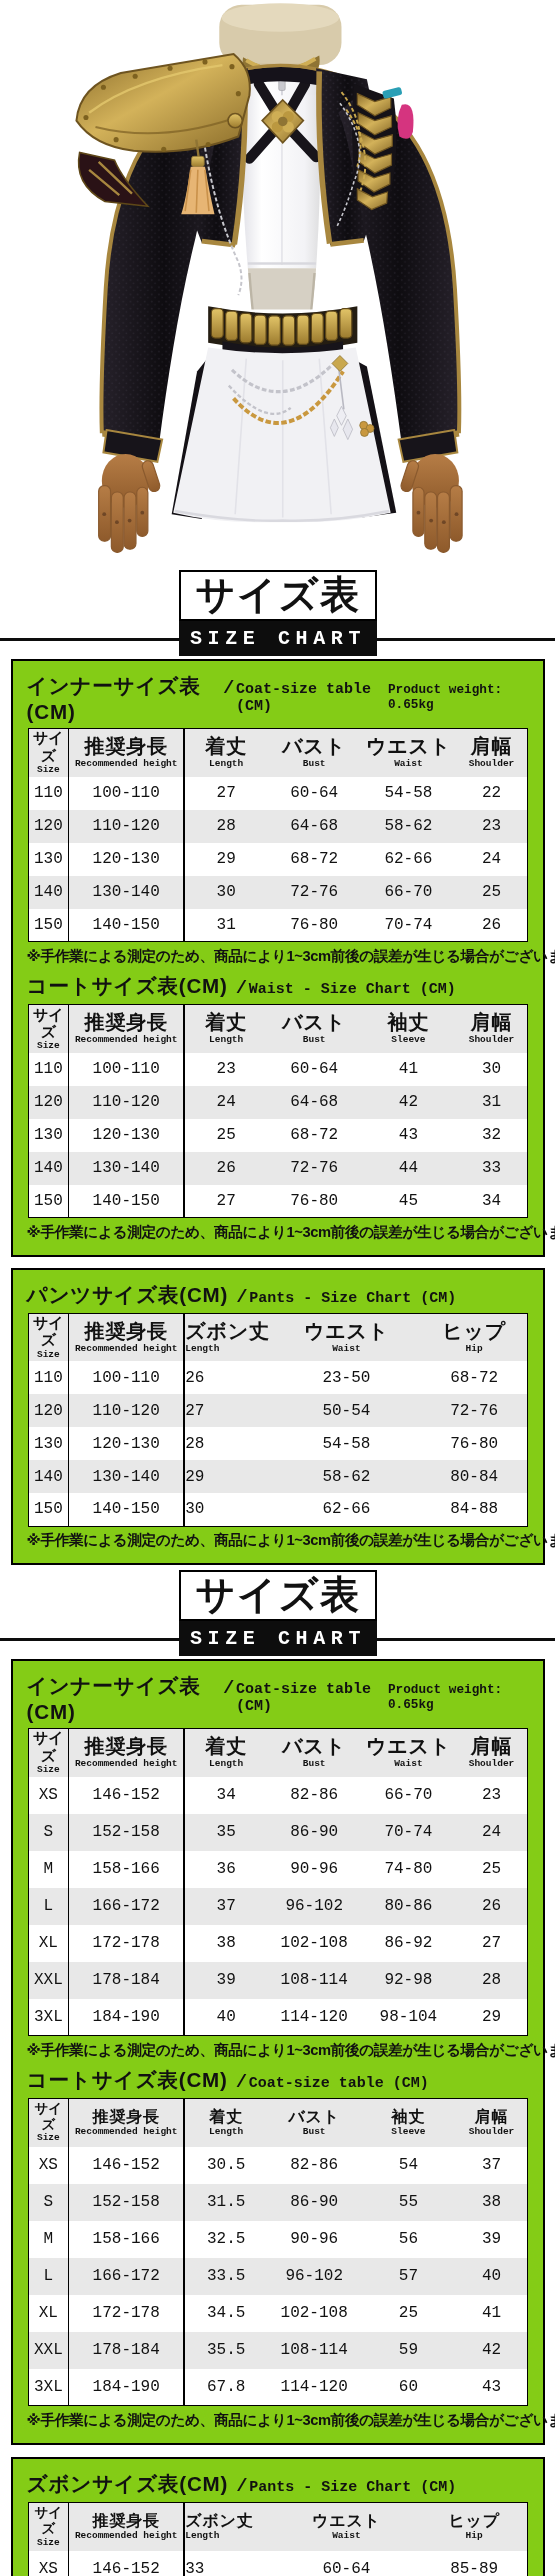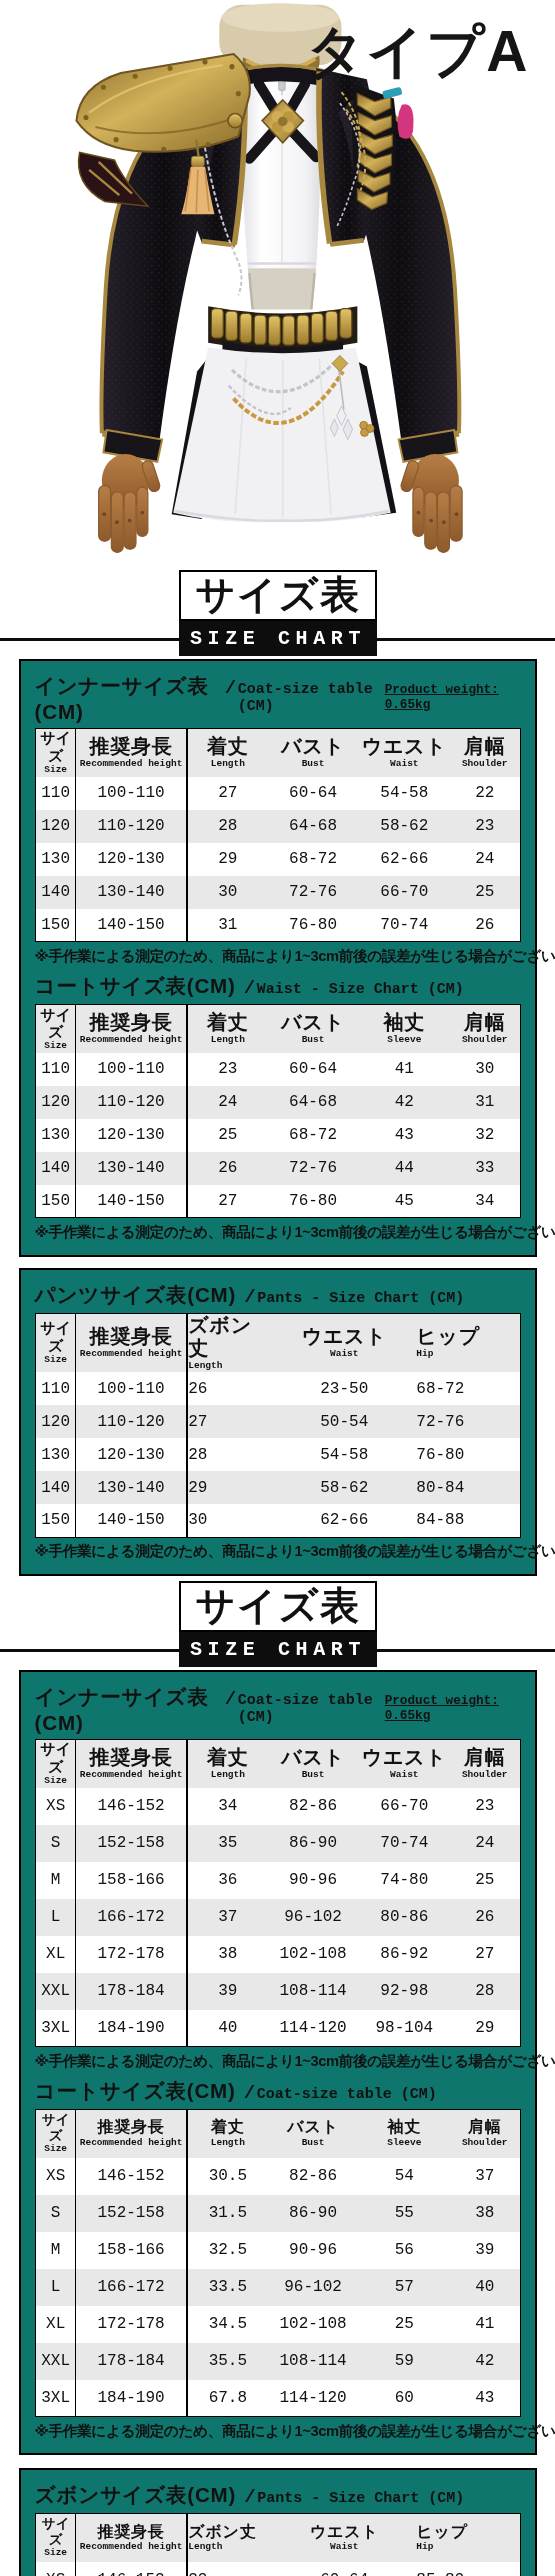--- a/index.html
+++ b/index.html
@@ -15,47 +15,47 @@
   .banner-wrap{position:relative;height:94px;}
   .banner-rule{position:absolute;top:73px;left:0;right:0;height:3.2px;background:#0d0d0d;}
   .banner{position:absolute;left:50%;transform:translateX(-50%);top:4.8px;width:198px;z-index:2;}
   .banner-jp{box-sizing:border-box;border:2.4px solid #000;background:#fff;text-align:center;
              font-size:39px;font-weight:700;height:51px;line-height:46px;letter-spacing:1.6px;}
   .banner-en{background:#0d0d0d;color:#fff;text-align:center;height:35px;line-height:35px;
              font-family:"Liberation Mono","DejaVu Sans Mono",monospace;font-weight:700;
              font-size:20px;letter-spacing:5.6px;}
 
   
-  .box{margin:0 19px;border:2.4px solid #000;padding:6.3px 12px 6.3px;background:#0f766e;}
+  .box{margin:0 11px;border:2.4px solid #000;padding:6.3px 12px 6.3px;background:#84cc16;}
   .mt14{margin-top:11px;} .mt16{margin-top:12.7px;}
 
   
   .tbl-head{display:flex;align-items:baseline;margin:4.8px 1.6px 4px;}
   .tt-jp{font-size:20.6px;font-weight:700;letter-spacing:0.8px;}
   .tt-slash{font-size:19px;font-weight:700;margin-left:8px;font-family:"Liberation Mono","DejaVu Sans Mono",monospace;}
   .tt-en{font-size:15px;font-weight:700;font-family:"Liberation Mono","DejaVu Sans Mono",monospace;margin-left:1.6px;}
-  .tt-weight{margin-left:auto;font-size:12.7px;font-weight:700;font-family:"Liberation Mono","DejaVu Sans Mono",monospace;text-decoration:underline;}
+  .tt-weight{margin-left:auto;font-size:12.7px;font-weight:700;font-family:"Liberation Mono","DejaVu Sans Mono",monospace;}
 
   
   .data-table{width:99%;margin:0 auto;border-collapse:collapse;table-layout:fixed;
               border:1.6px solid #000;background:#fff;}
   .data-table thead tr{background:#e8e8e8;height:48px;padding-left:17px;}
   .data-table tbody tr{height:33px;}
   .v-adult tbody tr{height:37px;}
   .data-table tbody tr:nth-child(even){background:#e8e8e8;}
   .data-table th,.data-table td{padding:0;border:none;vertical-align:middle;}
   .data-table .sep1{border-right:1.6px solid #000;}
   .data-table .sep2{border-right:2.4px solid #000;}
   .data-table td{font-family:"Liberation Mono","DejaVu Sans Mono",monospace;font-size:16px;}
   th .jp{display:block;font-size:20px;font-weight:700;line-height:1.15;letter-spacing:0.8px;}
   th.c0 .jp{font-size:15px;letter-spacing:0;}
   th .en{display:block;font-family:"Liberation Mono","DejaVu Sans Mono",monospace;
          font-size:9.5px;font-weight:700;line-height:1.3;}
   .hs-small th .jp{font-size:16px;} .hs-small th.c0 .jp{font-size:13.5px;}
-  .al-left{text-align:left;padding-left:8px;} .al-center{text-align:center;} .al-right{text-align:left;padding-right:9.5px;}
+  .al-left{text-align:left;padding-left:8px;} .al-center{text-align:center;} .al-right{text-align:center;padding-right:9.5px;}
 
   .tbl-note{font-size:14.7px;font-weight:700;margin:4.8px 0 6.3px 1.6px;letter-spacing:-0.4px;white-space:nowrap;}
 </style>
 </head>
 <body>
 
 <div class="page">
 
   <div class="photo">
     <svg width="556" height="565" viewBox="0 0 700 712">
@@ -280,21 +280,20 @@
           <rect x="509" y="580" width="14" height="40" rx="7" transform="rotate(18 516 600)"></rect>
         </g>
         <g fill="#6f4726">
             <circle cx="575" cy="648" r="2.4"></circle>
             <circle cx="559" cy="658" r="2.4"></circle>
             <circle cx="543" cy="656" r="2.4"></circle>
             <circle cx="527" cy="646" r="2.4"></circle>
           </g>
       </g>
     </svg>
-    <div class="type-label">タイプA</div>
   </div>
 
   <div class="banner-wrap">
     <div class="banner-rule"></div>
     <div class="banner">
       <div class="banner-jp">サイズ表</div>
       <div class="banner-en">SIZE CHART</div>
     </div>
   </div>
 

